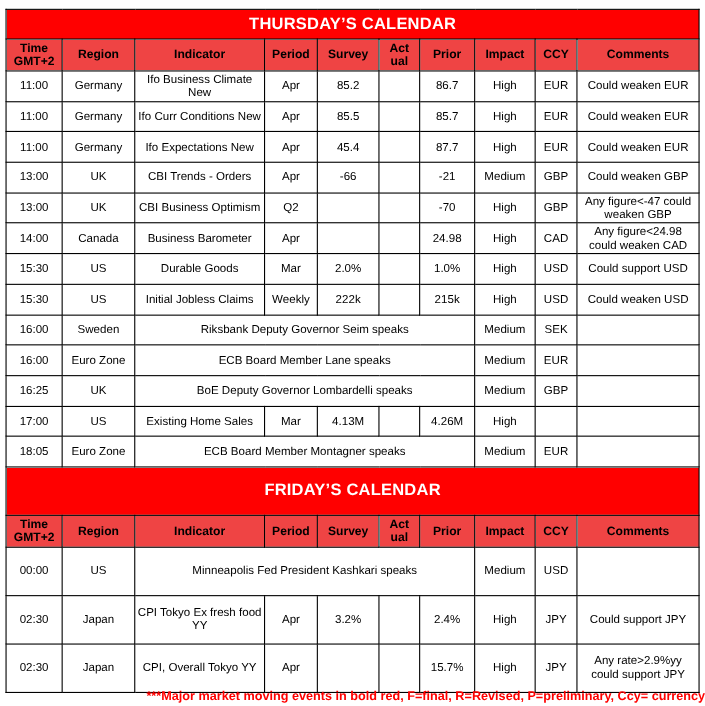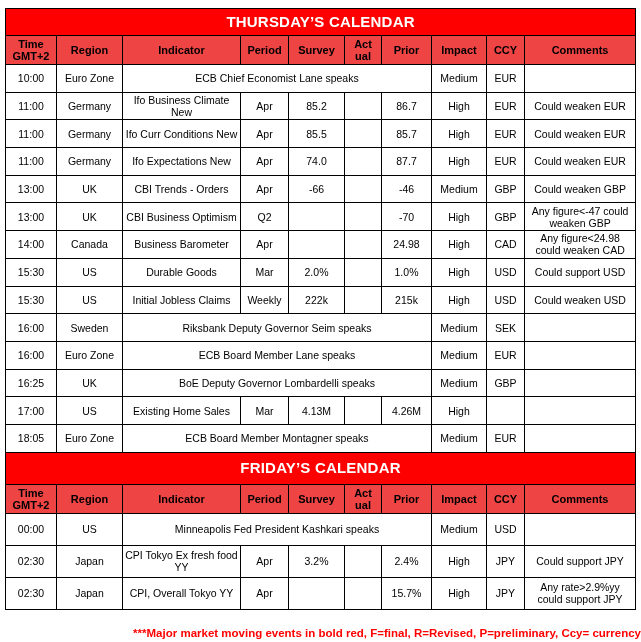--- a/index.html
+++ b/index.html
@@ -6,21 +6,21 @@
   body { width: 641px; height: 642px; position: relative; overflow: hidden;
          font-family: "Liberation Sans", sans-serif; color: #000; }
   .wrap { position: absolute; left: 5px; top: 8px; width: 630px; }
   table { border-collapse: collapse; width: 630px; table-layout: fixed; }
   td, th { border: 1px solid #000; text-align: center; vertical-align: middle;
            font-size: 10.5px; line-height: 12px; padding: 0 2px; overflow: hidden; }
   th { background: #ef4444; font-weight: bold; height: 28px; font-size: 11px; }
   td { height: 26.7px; }
   .banner { background: #ff0000; color: #fff; font-weight: bold; font-size: 15px;
             height: 26px; text-align: center; border: 1px solid #000; letter-spacing: 0.2px; }
-  .fri td { height: 31px; }
+  .fri td { height: 43px; }
   .foot { position: absolute; left: 0; width: 641px; top: 627px; text-align: right;
           color: #ff0000; font-weight: bold; font-size: 11.5px; }
 </style>
 </head>
 <body>
 
 <div class="wrap">
   <table>
     <colgroup>
       <col style="width:51px">
@@ -43,28 +43,20 @@
           <th>Region</th>
           <th>Indicator</th>
           <th>Period</th>
           <th>Survey</th>
           <th>Act ual</th>
           <th>Prior</th>
           <th>Impact</th>
           <th>CCY</th>
           <th>Comments</th>
         </tr>
-    <tr>
-          <td>10:00</td>
-          <td>Euro Zone</td>
-          <td colspan="5">ECB Chief Economist Lane speaks</td>
-          <td>Medium</td>
-          <td>EUR</td>
-          <td></td>
-        </tr>
         <tr>
           <td>11:00</td>
           <td>Germany</td>
           <td>Ifo Business Climate New</td>
           <td>Apr</td>
           <td>85.2</td>
           <td></td>
           <td>86.7</td>
           <td>High</td>
           <td>EUR</td>
@@ -80,35 +72,35 @@
           <td>85.7</td>
           <td>High</td>
           <td>EUR</td>
           <td>Could weaken EUR</td>
         </tr>
         <tr>
           <td>11:00</td>
           <td>Germany</td>
           <td>Ifo Expectations New</td>
           <td>Apr</td>
-          <td>74.0</td>
+          <td>45.4</td>
           <td></td>
           <td>87.7</td>
           <td>High</td>
           <td>EUR</td>
           <td>Could weaken EUR</td>
         </tr>
         <tr>
           <td>13:00</td>
           <td>UK</td>
           <td>CBI Trends - Orders</td>
           <td>Apr</td>
           <td>-66</td>
           <td></td>
-          <td>-46</td>
+          <td>-21</td>
           <td>Medium</td>
           <td>GBP</td>
           <td>Could weaken GBP</td>
         </tr>
         <tr>
           <td>13:00</td>
           <td>UK</td>
           <td>CBI Business Optimism</td>
           <td>Q2</td>
           <td></td>

